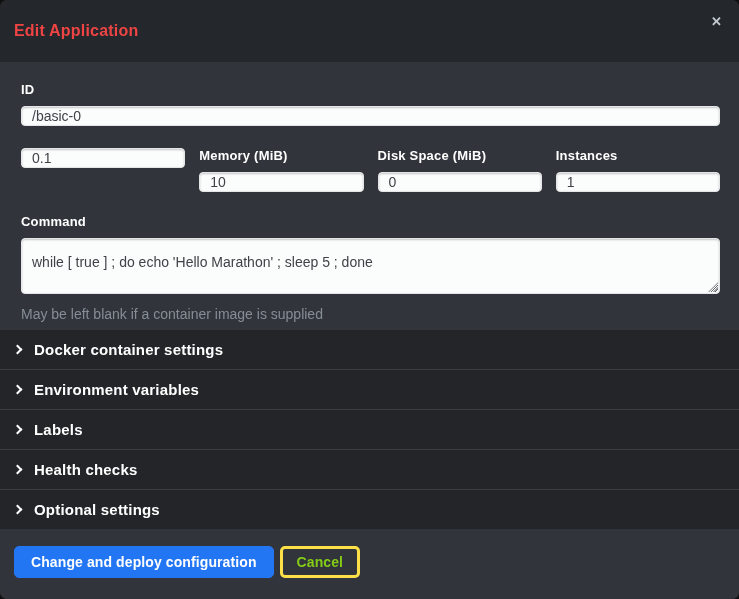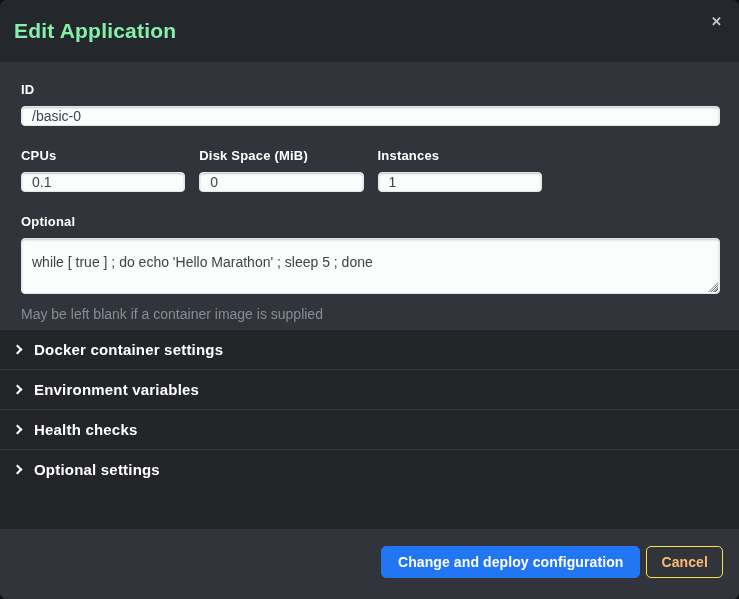--- a/index.html
+++ b/index.html
@@ -19,22 +19,22 @@
   }
   
   .modal-header {
     height:62px; flex:0 0 62px;
     background:#24272b;
     display:flex; align-items:center;
     padding:0 16px;
     position:relative;
   }
   .modal-title {
-    color:#86efac;
-    font-size:21px;
+    color:#ef4444;
+    font-size:16px;
     font-weight:700;
     letter-spacing:.2px;
     margin-left:-2px;
   }
   .close-btn {
     position:absolute; top:12px; right:14px;
     color:#c3cad2;
     font-size:13px;
     font-weight:700;
     line-height:1;
@@ -134,41 +134,40 @@
     font-weight:700;
     letter-spacing:.2px;
   }
   
   .modal-footer {
     height:70px; flex:0 0 70px;
     background:#31353b;
     display:flex; align-items:flex-start;
     padding:17px 16px 0 14px;
     gap:6px;
-    justify-content:flex-end;
   }
   .btn {
     height:32px;
     border-radius:5px;
     font-family:"Liberation Sans", sans-serif;
     font-size:14px;
     font-weight:700;
     letter-spacing:.1px;
     cursor:pointer;
   }
   .btn-primary {
     background:#2376f3;
     color:#ffffff;
     border:1px solid #2376f3;
     padding:0 16px;
   }
   .btn-cancel {
     background:transparent;
-    color:#fdba74;
-    border:1px solid #fde047;
+    color:#84cc16;
+    border:3px solid #fde047;
     padding:0 14px;
   }
 </style>
 </head>
 <body>
 
 <div class="modal">
 
   <div class="modal-header">
     <div class="modal-title">Edit Application</div>
@@ -177,55 +176,62 @@
 
   <div class="form-body">
 
     <div class="form-group">
       <label class="field-label">ID</label>
       <input class="text-input" type="text" value="/basic-0" style="">
     </div>
 
     <div class="form-group grid4">
       <div>
-        <label class="field-label">CPUs</label>
         <input class="text-input" type="text" value="0.1" style="">
+      </div>
+      <div>
+        <label class="field-label">Memory (MiB)</label>
+        <input class="text-input" type="text" value="10" style="">
       </div>
       <div>
         <label class="field-label">Disk Space (MiB)</label>
         <input class="text-input" type="text" value="0" style="">
       </div>
       <div>
         <label class="field-label">Instances</label>
         <input class="text-input" type="text" value="1" style="">
       </div>
     </div>
 
     <div class="form-group" style="margin-bottom:0;">
-      <label class="field-label">Optional</label>
+      <label class="field-label">Command</label>
       <div class="textarea-wrap">
         <textarea class="command-textarea" style="">while [ true ] ; do echo 'Hello Marathon' ; sleep 5 ; done</textarea>
         <div class="resize-grip"></div>
       </div>
       <div class="help-text">May be left blank if a container image is supplied</div>
     </div>
 
   </div>
 
   <div class="sections">
     <div class="section-row">
       <span class="chevron"></span>
       <span class="section-label">Docker container settings</span>
     </div>
     <div class="section-row">
       <span class="chevron"></span>
       <span class="section-label">Environment variables</span>
     </div>
     <div class="section-row">
       <span class="chevron"></span>
+      <span class="section-label">Labels</span>
+    </div>
+    <div class="section-row">
+      <span class="chevron"></span>
       <span class="section-label">Health checks</span>
     </div>
     <div class="section-row">
       <span class="chevron"></span>
       <span class="section-label">Optional settings</span>
     </div>
   </div>
 
   <div class="modal-footer">
     <button class="btn btn-primary">Change and deploy configuration</button>

